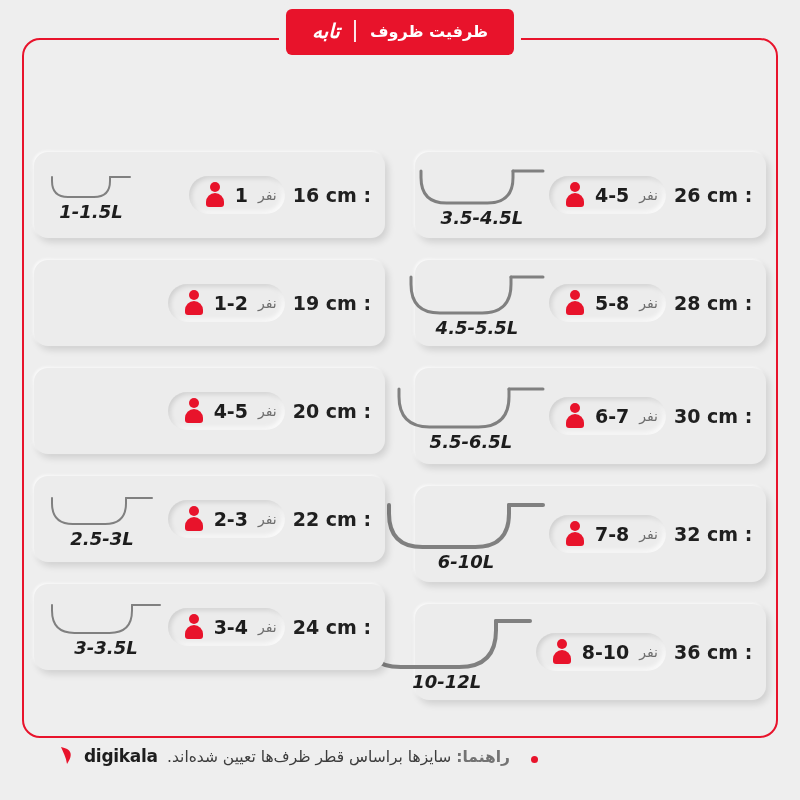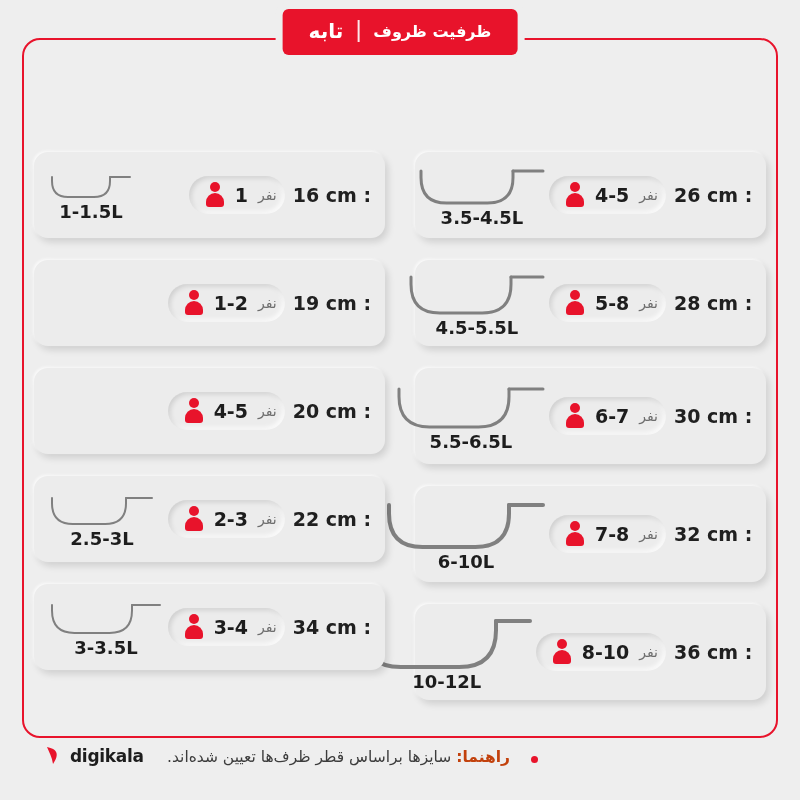--- a/index.html
+++ b/index.html
@@ -50,20 +50,21 @@
   }
   #header .hsep {
     width: 2px;
     height: 22px;
     background: #ffffff;
     opacity: .9;
   }
   #header .hsub {
     font-size: 20px;
     font-weight: bold;
+    font-style: italic;
   }
 
   
   #grid {
     position: absolute;
     left: 34px;
     top: 152px;
     width: 732px;
     display: grid;
     grid-template-columns: 351px 351px;
@@ -151,54 +152,55 @@
   }
 
   
   .panwrap {
     margin-right: auto;
     display: flex;
     flex-direction: column;
     align-items: center;
     justify-content: center;
     padding-left: 2px;
+    font-style: italic;
   }
   .panwrap svg { display: block; }
   .cap {
     font-size: 18px;
     font-weight: bold;
     color: #1d1d1d;
     direction: ltr;
     margin-top: 2px;
     white-space: nowrap;
   }
   #footnote {
     position: absolute;
     right: 290px;
     top: 748px;
     font-size: 15.5px;
     color: #3c3c3c;
     direction: rtl;
     white-space: nowrap;
   }
   #footnote .lbl {
-    color: #c2410c;
+    color: #737373;
     font-weight: bold;
   }
   #dot {
     position: absolute;
     right: 262px;
     top: 756px;
     width: 7px; height: 7px;
     border-radius: 50%;
     background: #e8132b;
   }
   #logo {
     position: absolute;
-    left: 44px;
+    left: 58px;
     top: 745px;
     display: flex;
     align-items: center;
     gap: 7px;
     direction: ltr;
   }
   #logo .mark {
     width: 19px; height: 21px;
     position: relative;
   }
@@ -381,21 +383,21 @@
           <span>
             <svg width="112" height="36" viewBox="0 0 112 36">
               <path d="M 6 8 L 6 13.2 Q 6 34 26.8 34 L 59.2 34 Q 80 34 80 13.2 L 80 8" fill="none" stroke="#808080" stroke-width="2" stroke-linecap="round" stroke-linejoin="round"></path>
               <path d="M 80 8 L 106 8" fill="none" stroke="#808080" stroke-width="2" stroke-linecap="round"></path>
             </svg>
           </span>
           <span class="cap">2.5-3L</span>
         </div>
       </div>
       <div class="card">
-        <div class="sizelabel">34 cm :</div>
+        <div class="sizelabel">24 cm :</div>
         <div class="pill">
           <span class="nafar">نفر</span>
           <span class="count">3-4</span>
           <span class="person">
             <span class="head"></span>
             <span class="body"></span>
           </span>
         </div>
         <div class="panwrap">
           <span>

